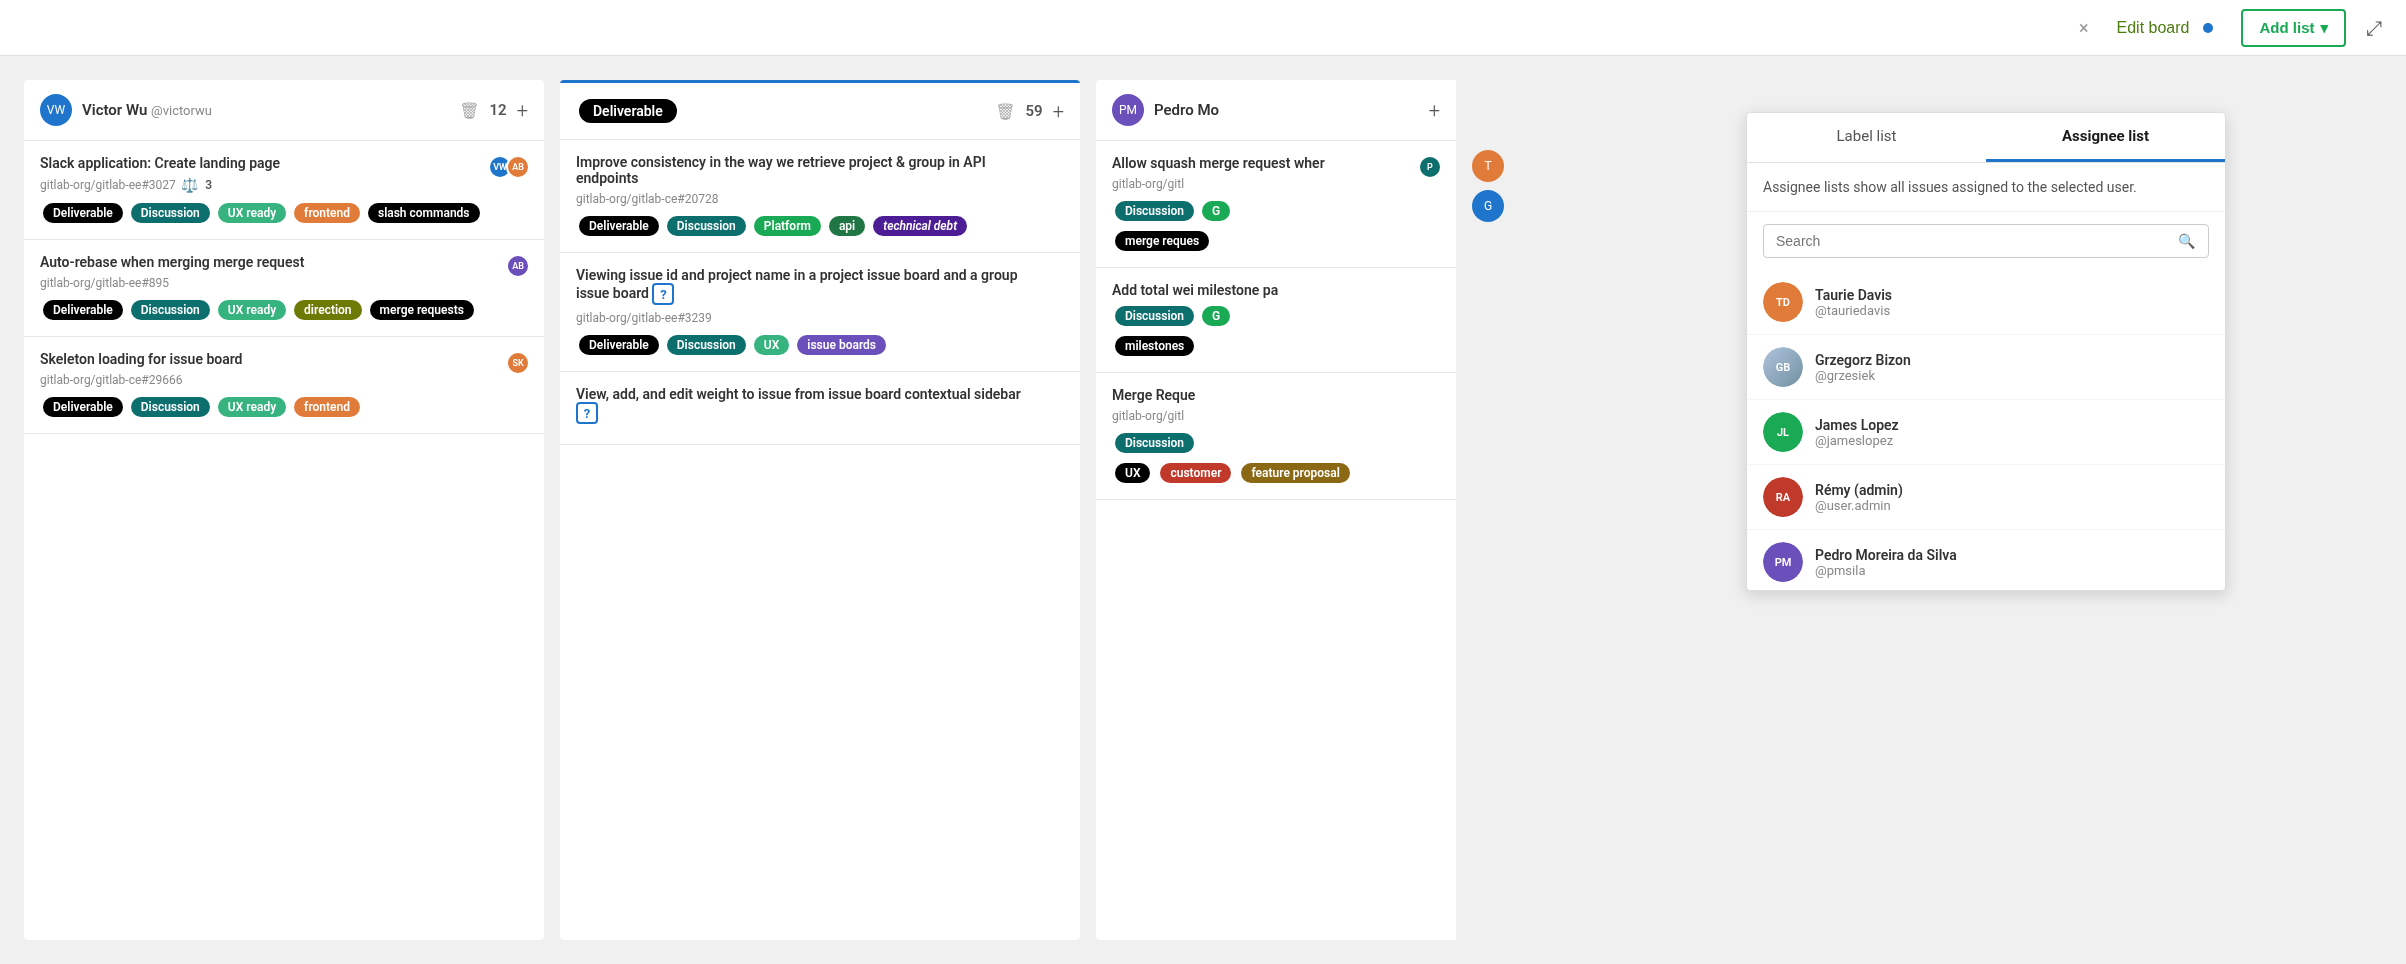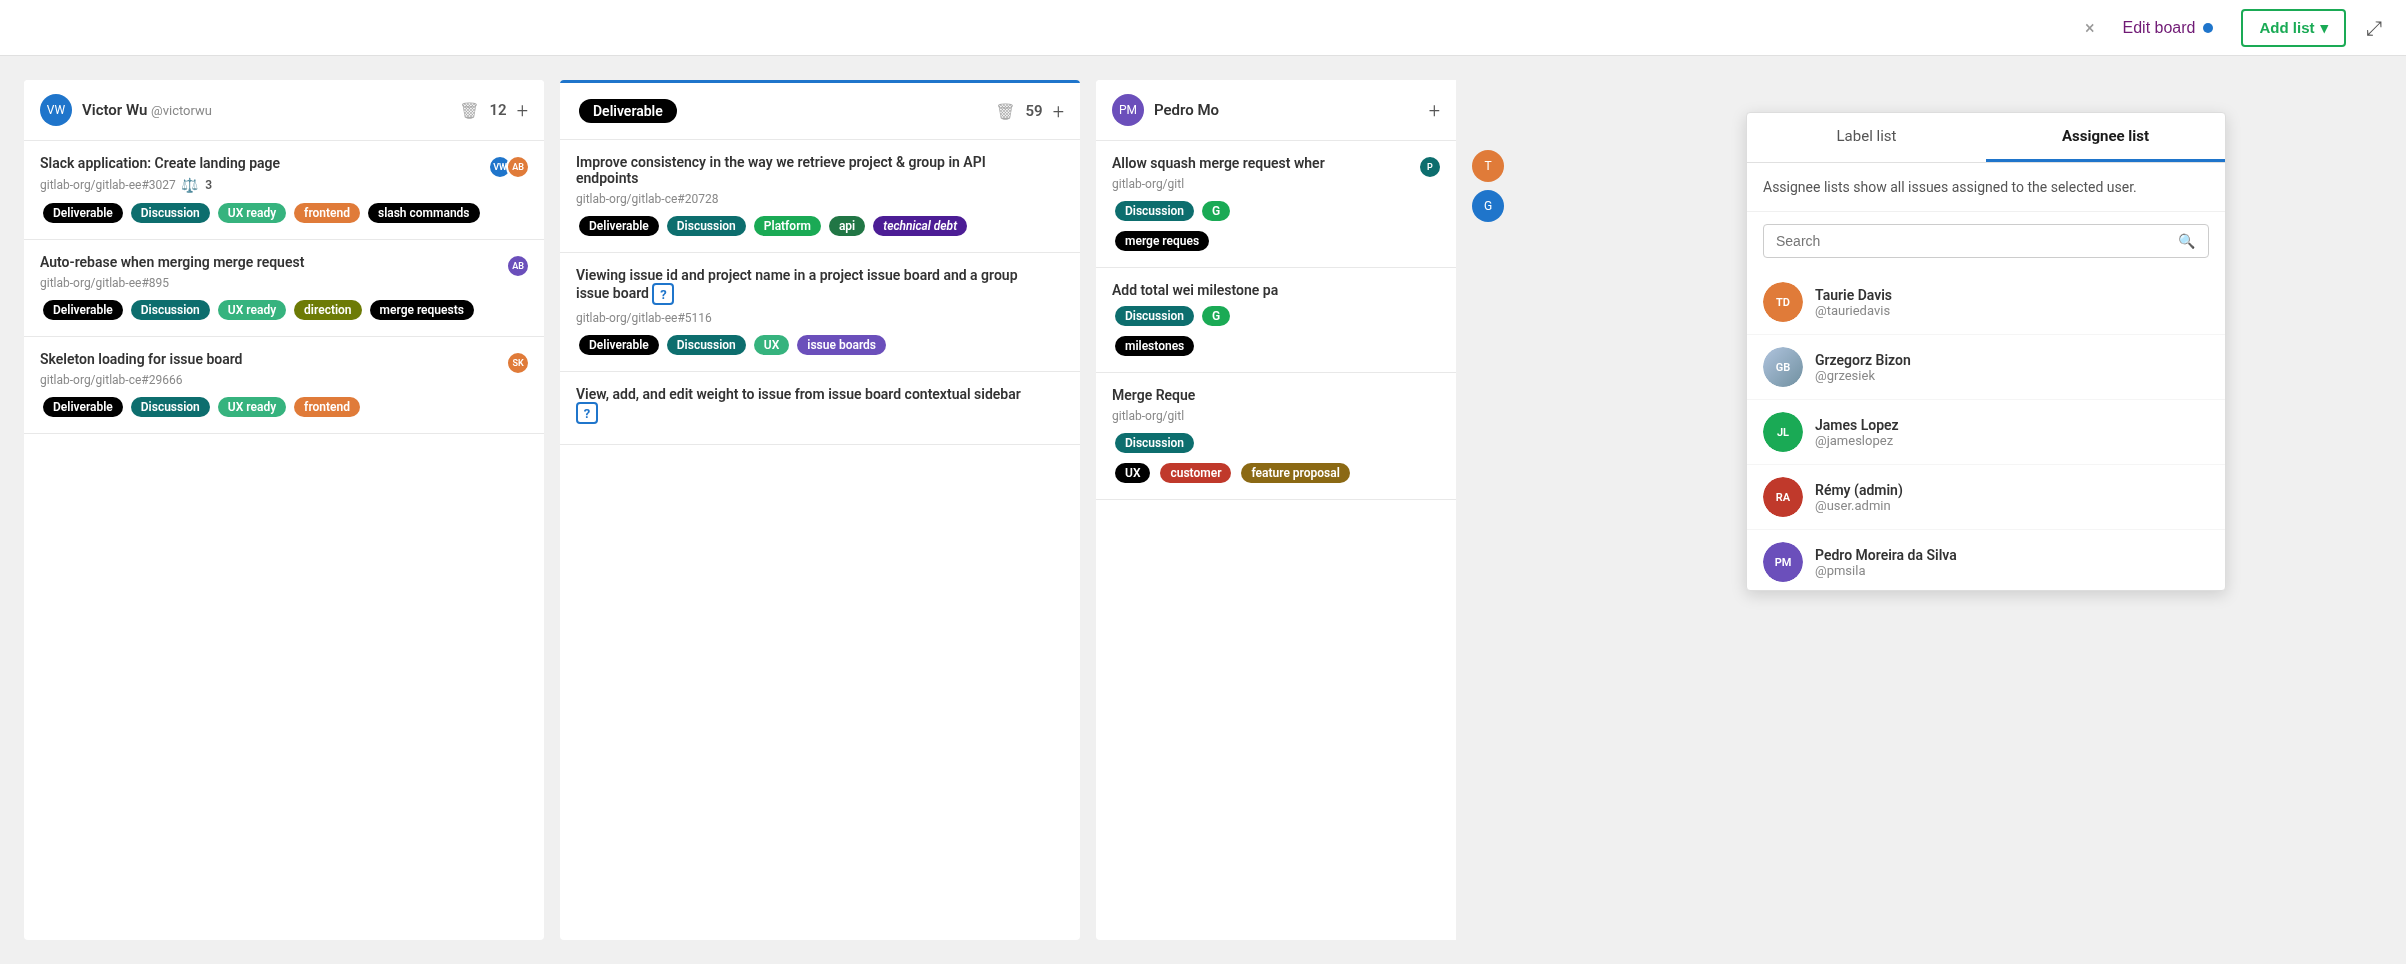--- a/index.html
+++ b/index.html
@@ -24,26 +24,26 @@
 
     .close-icon {
       color: #999;
       font-size: 18px;
       cursor: pointer;
     }
 
     .edit-board-btn {
       display: flex;
       align-items: center;
-      gap: 8px;
+      gap: 14px;
       padding: 8px 16px;
       border: none;
       background: none;
       font-size: 16px;
-      color: #701a75;
+      color: #4d7c0f;
       cursor: pointer;
     }
 
     .edit-board-dot {
       width: 10px;
       height: 10px;
       background: #1f75cb;
       border-radius: 50%;
       display: inline-block;
     }
@@ -463,21 +463,21 @@
         <span class="label-tag label-api">api</span>
         <span class="label-tag label-gray">technical debt</span>
       </div>
     </div>
 
     <div class="card">
       <div class="card-title">
         Viewing issue id and project name in a project issue board and a group issue board
         <span class="question-icon">?</span>
       </div>
-      <div class="card-ref">gitlab-org/gitlab-ee#5116</div>
+      <div class="card-ref">gitlab-org/gitlab-ee#3239</div>
       <div class="card-labels">
         <span class="label-tag label-blue">Deliverable</span>
         <span class="label-tag label-teal">Discussion</span>
         <span class="label-tag label-dark-teal">UX</span>
         <span class="label-tag label-purple">issue boards</span>
       </div>
     </div>
 
     <div class="card">
       <div class="card-title">

